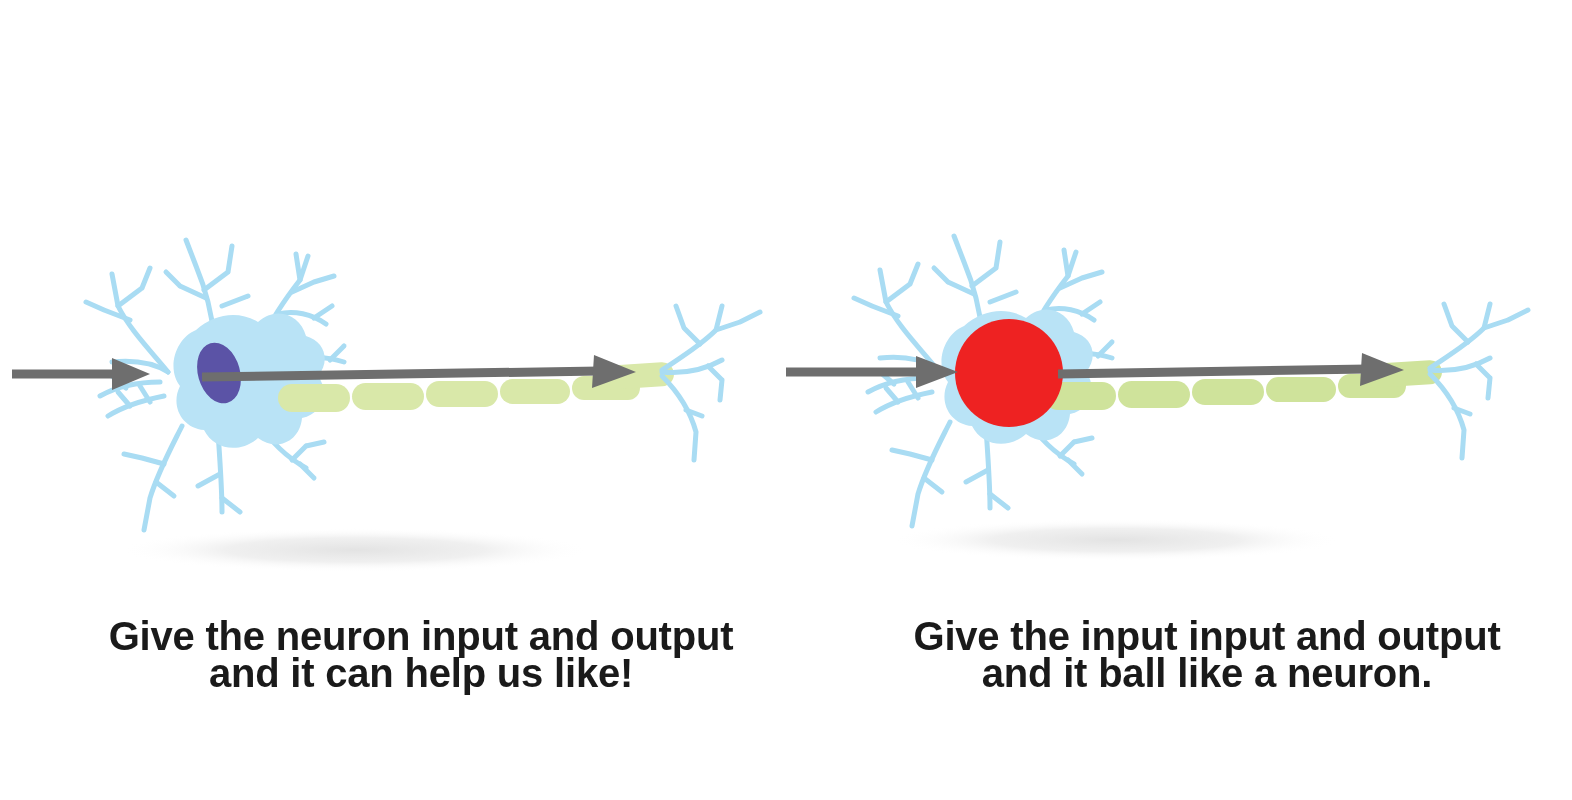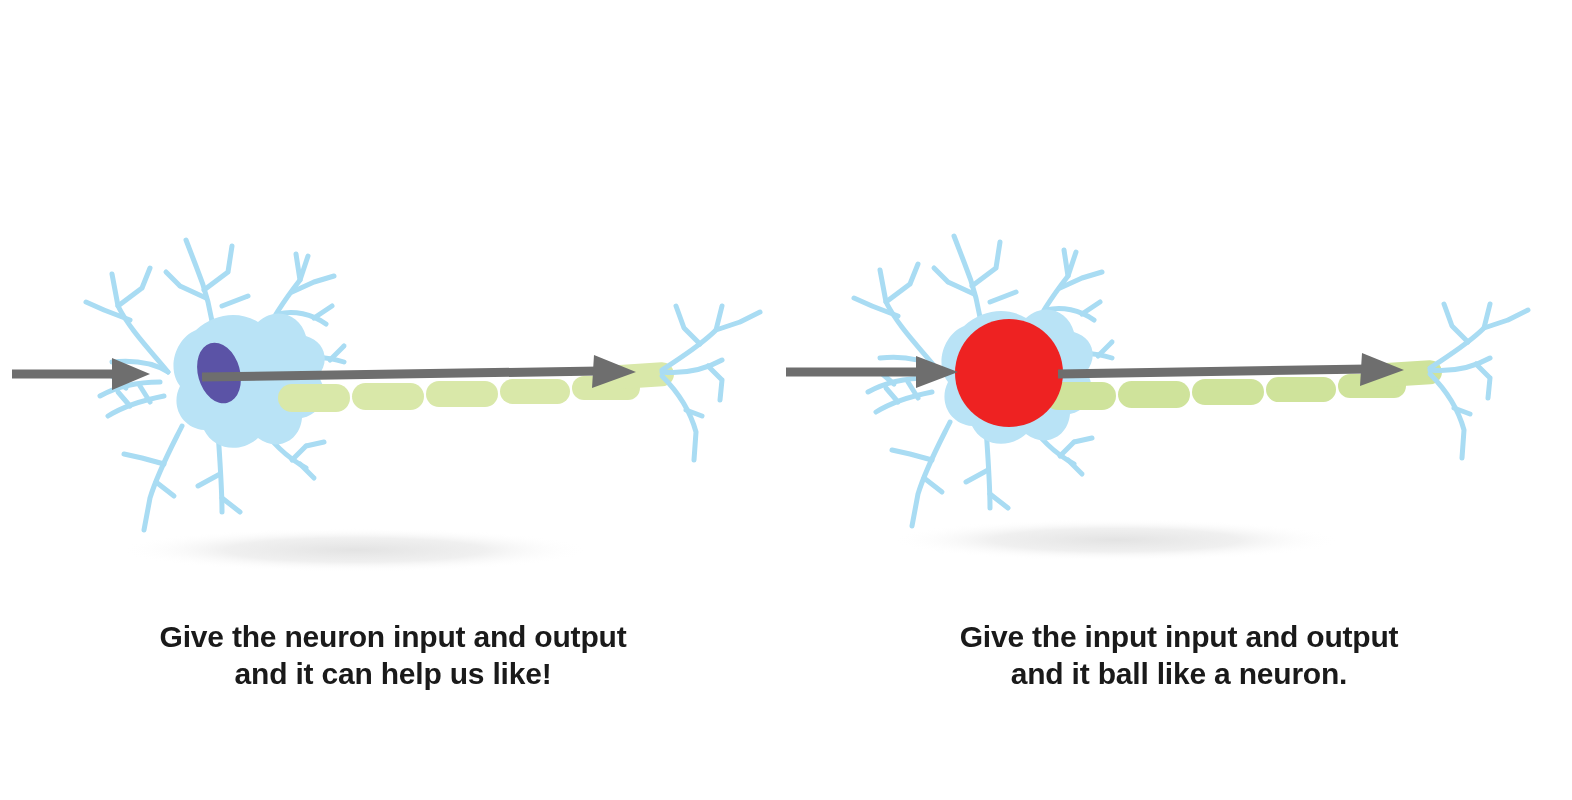--- a/index.html
+++ b/index.html
@@ -44,23 +44,24 @@
 
   .caption {
     position: absolute;
     left: 0;
     top: 618px;
     width: 786px;
     text-align: center;
     color: #1a1a1a;
     font-family: "Liberation Sans", sans-serif;
     font-weight: bold;
-    font-size: 30px;
+    font-size: 40px;
     line-height: 37px;
     letter-spacing: -0.2px;
+    padding-left: 28px;
   }
   .caption-line { display: block; white-space: nowrap; }
 </style>
 </head>
 <body>
 
 <div class="figure">
 
   <div class="panel panel-left">
 

